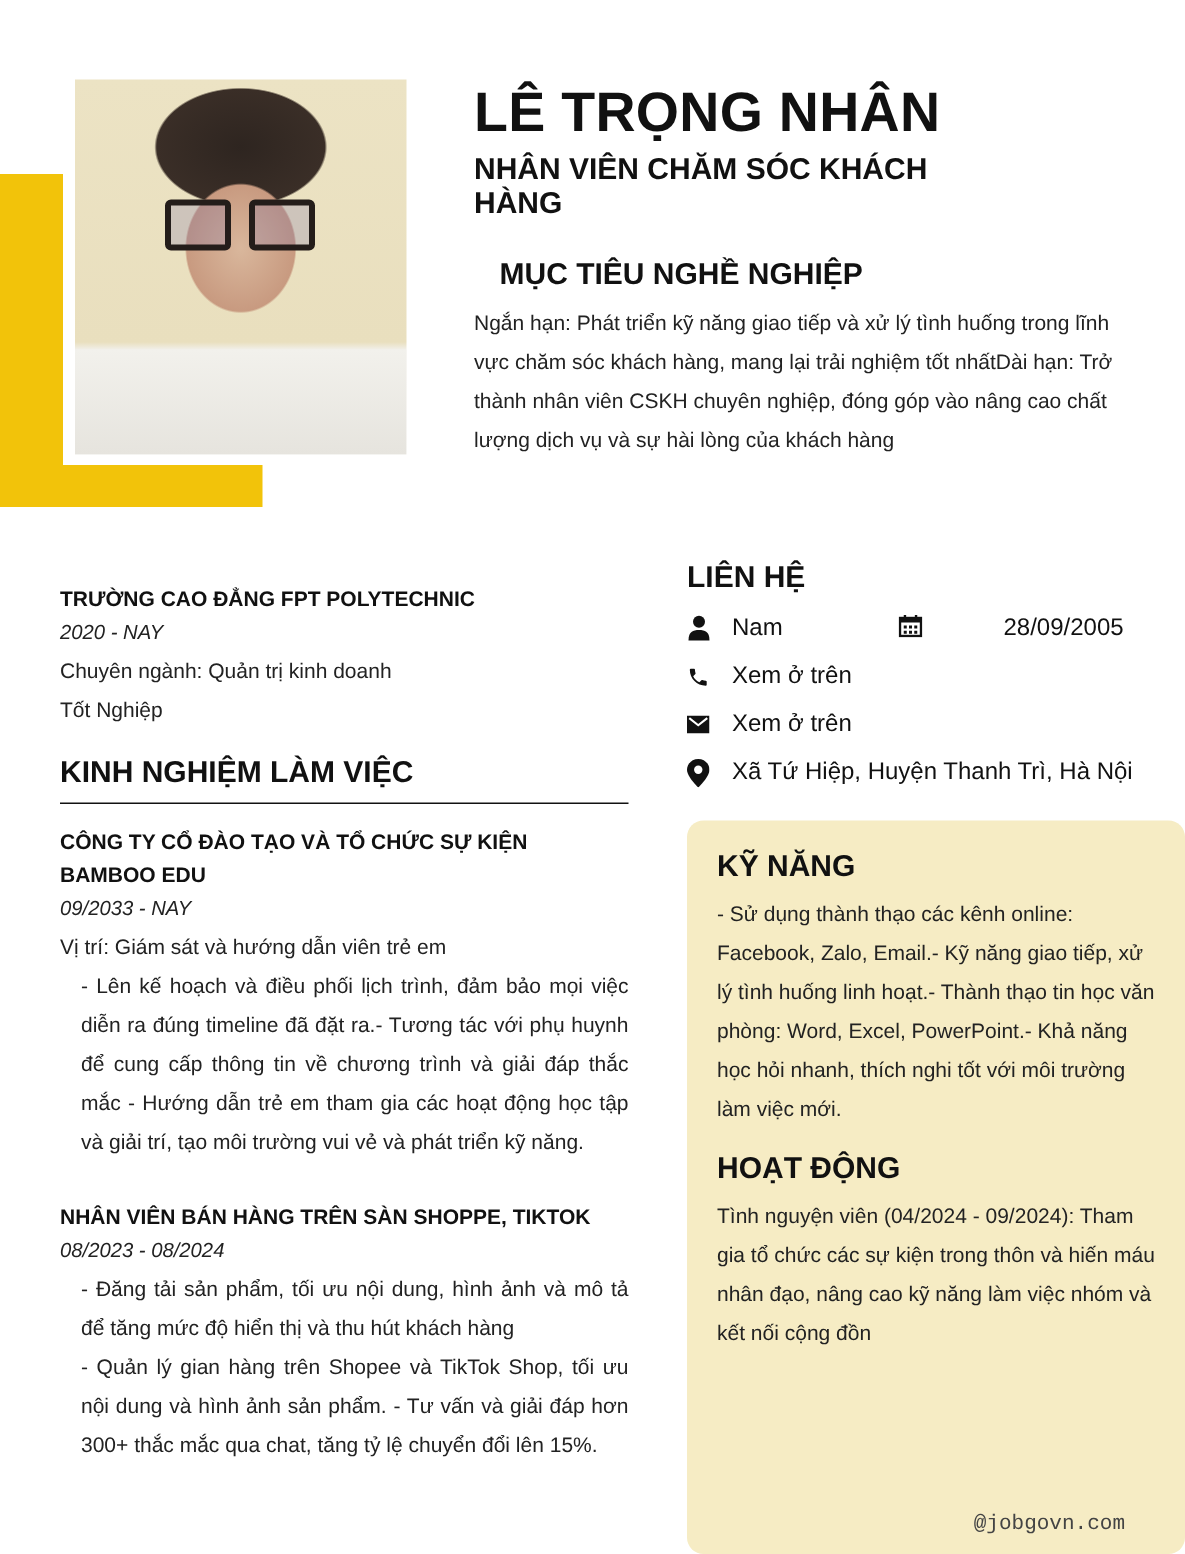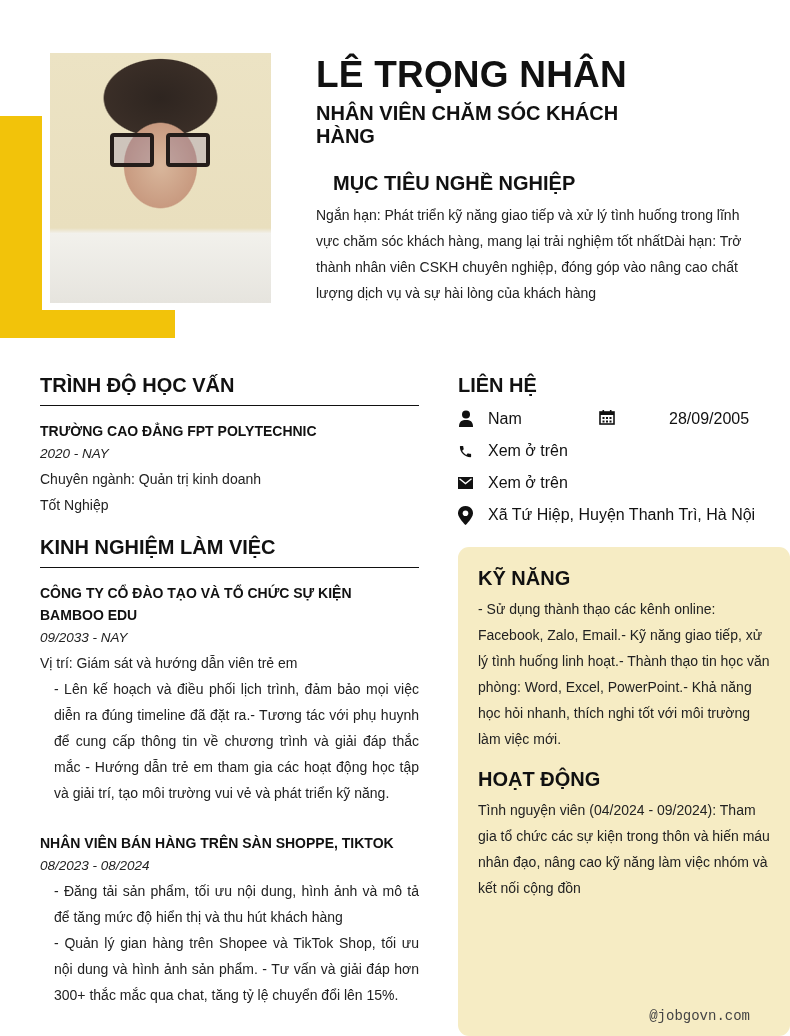--- a/index.html
+++ b/index.html
@@ -84,21 +84,20 @@
     <div class="glasses-r"></div>
     <div class="shirt"></div>
   </div>
 
   <div class="name">LÊ TRỌNG NHÂN</div>
   <div class="role">NHÂN VIÊN CHĂM SÓC KHÁCH HÀNG</div>
   <div class="objective-title">MỤC TIÊU NGHỀ NGHIỆP</div>
   <div class="objective-text">Ngắn hạn: Phát triển kỹ năng giao tiếp và xử lý tình huống trong lĩnh vực chăm sóc khách hàng, mang lại trải nghiệm tốt nhấtDài hạn: Trở thành nhân viên CSKH chuyên nghiệp, đóng góp vào nâng cao chất lượng dịch vụ và sự hài lòng của khách hàng</div>
 
   <div class="left">
-    <div class="sec-title">TRÌNH ĐỘ HỌC VẤN</div>
     <div class="org">TRƯỜNG CAO ĐẲNG FPT POLYTECHNIC</div>
     <div class="period">2020 - NAY</div>
     <div class="line">Chuyên ngành: Quản trị kinh doanh</div>
     <div class="line">Tốt Nghiệp</div>
 
     <div class="sec-gap"></div>
 
     <div class="sec-title">KINH NGHIỆM LÀM VIỆC</div>
 
     <div>

